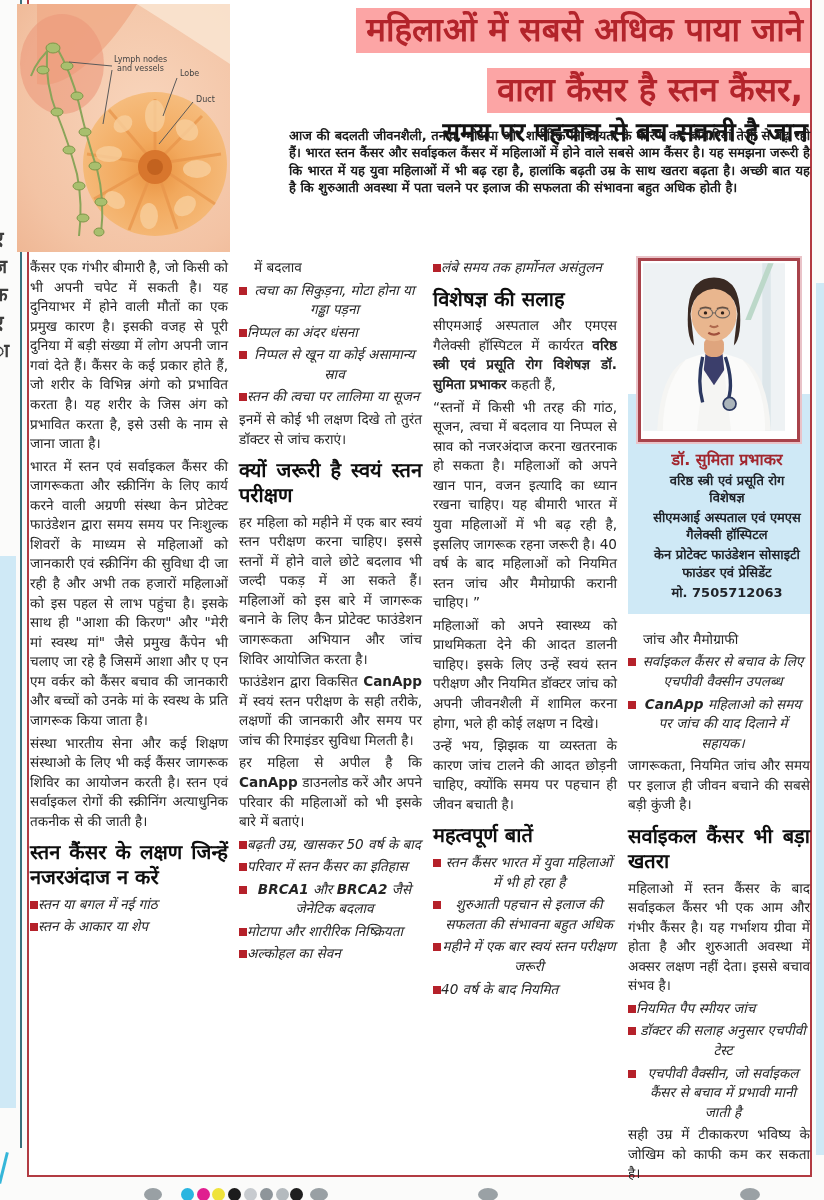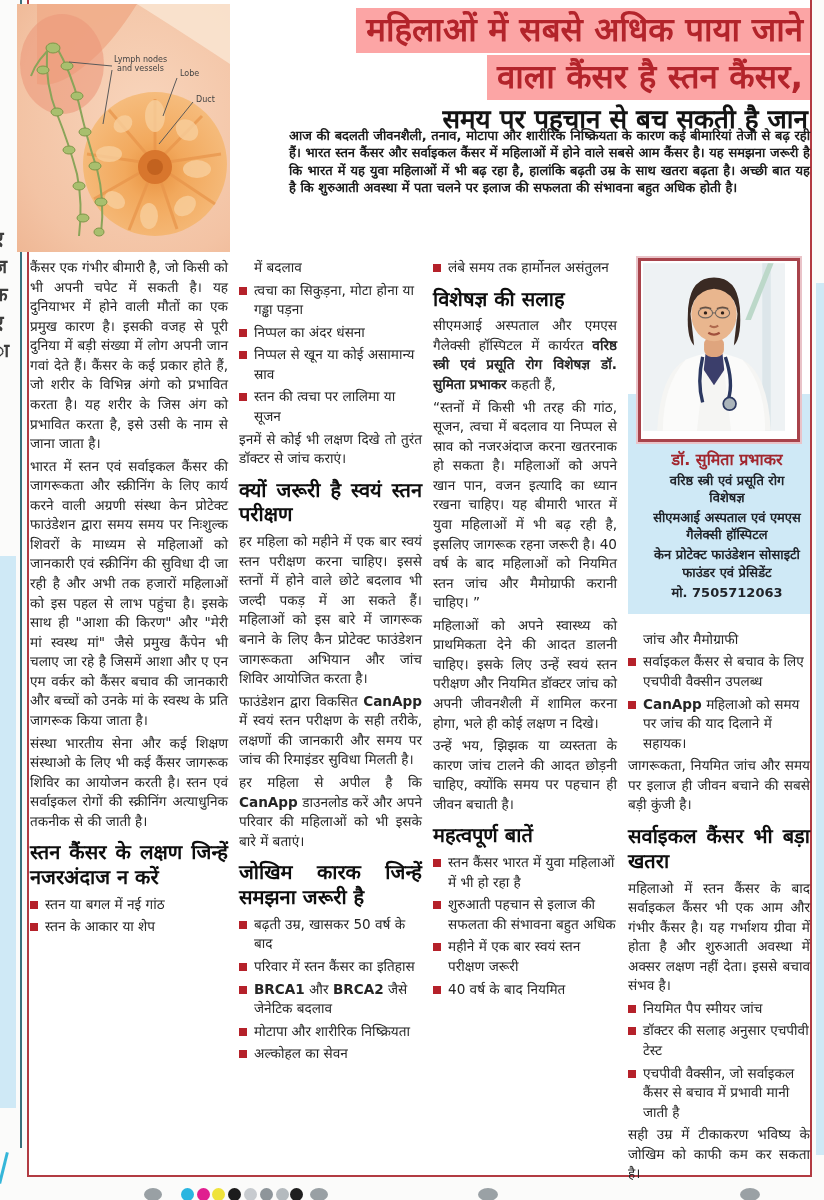--- a/index.html
+++ b/index.html
@@ -27,21 +27,21 @@
   
   .intro{position:absolute;left:289px;top:127px;width:521px;font-size:13px;font-weight:600;
          line-height:1.34;text-align:justify;color:#1c1c1c;}
   
   .cols{position:absolute;left:30px;top:258px;width:780px;display:flex;gap:11px;}
   .col{font-size:13.6px;line-height:1.44;text-align:justify;}
   .col1{width:198px;}.col2{width:183px;}.col3{width:184px;}.col4{width:182px;}
   .col p{margin:0 0 3px 0;}
   .section{font-size:20px;font-weight:700;line-height:1.24;color:#0e0e0e;margin:9px 0 5px 0;text-align:justify;}
   .blist{list-style:none;margin:0;padding:0;}
-  .blist li{display:flex;gap:7px;margin:0 0 3px 0;text-align:left;}
+  .blist li{display:flex;margin:0 0 3px 0;text-align:center;font-style:italic;}
   .sq{width:8px;height:8px;background:#b5212a;flex:none;margin-top:6px;}
   .cont{padding-left:15px;margin-bottom:3px;text-align:left;}
   .b{font-weight:700;}
   
   .photo-frame{position:relative;z-index:2;width:152px;margin:0 auto;background:#fff;
                border:3px solid #a8434b;outline:2px solid #e9c3c8;padding:2px;}
   .caption{background:#cfe9f6;margin-top:-48px;padding:56px 6px 10px 22px;text-align:center;}
   .doc-name{font-size:16px;font-weight:700;color:#a1262e;margin:0 0 5px 0;line-height:1.2;}
   .doc-line{font-size:13px;font-weight:600;color:#20242a;line-height:1.32;margin:0;text-align:center;}
   
@@ -139,21 +139,21 @@
       </g>
       <text x="97" y="58" font-size="8" fill="#444" font-family="DejaVu Sans, sans-serif">Lymph nodes</text>
       <text x="100" y="67" font-size="8" fill="#444" font-family="DejaVu Sans, sans-serif">and vessels</text>
       <text x="163" y="72" font-size="8" fill="#444" font-family="DejaVu Sans, sans-serif">Lobe</text>
       <text x="179" y="98" font-size="8" fill="#444" font-family="DejaVu Sans, sans-serif">Duct</text>
     </svg>
   </div>
 
   <div class="headline">
     <span class="hl-line">महिलाओं में सबसे अधिक पाया जाने</span><br>
-    <span class="hl-line" style="margin-top:2px">वाला कैंसर है स्तन कैंसर,</span>
+    <span class="hl-line" style="margin-top:15px">वाला कैंसर है स्तन कैंसर,</span>
     <span class="hl-sub">समय पर पहचान से बच सकती है जान</span>
   </div>
 
   <div class="intro">आज की बदलती जीवनशैली, तनाव, मोटापा और शारीरिक निष्क्रियता के कारण कई बीमारियां तेजी से बढ़ रही हैं। भारत स्तन कैंसर और सर्वाइकल कैंसर में महिलाओं में होने वाले सबसे आम कैंसर है। यह समझना जरूरी है कि भारत में यह युवा महिलाओं में भी बढ़ रहा है, हालांकि बढ़ती उम्र के साथ खतरा बढ़ता है। अच्छी बात यह है कि शुरुआती अवस्था में पता चलने पर इलाज की सफलता की संभावना बहुत अधिक होती है।</div>
 
   <div class="cols">
 
     <div class="col col1">
       <p>कैंसर एक गंभीर बीमारी है, जो किसी को भी अपनी चपेट में सकती है। यह दुनियाभर में होने वाली मौतों का एक प्रमुख कारण है। इसकी वजह से पूरी दुनिया में बड़ी संख्या में लोग अपनी जान गवां देते हैं। कैंसर के कई प्रकार होते हैं, जो शरीर के विभिन्न अंगो को प्रभावित करता है। यह शरीर के जिस अंग को प्रभावित करता है, इसे उसी के नाम से जाना जाता है।</p>
       <p>भारत में स्तन एवं सर्वाइकल कैंसर की जागरूकता और स्क्रीनिंग के लिए कार्य करने वाली अग्रणी संस्था केन प्रोटेक्ट फाउंडेशन द्वारा समय समय पर निःशुल्क शिवरों के माध्यम से महिलाओं को जानकारी एवं स्क्रीनिंग की सुविधा दी जा रही है और अभी तक हजारों महिलाओं को इस पहल से लाभ पहुंचा है। इसके साथ ही "आशा की किरण" और "मेरी मां स्वस्थ मां" जैसे प्रमुख कैंपेन भी चलाए जा रहे है जिसमें आशा और ए एन एम वर्कर को कैंसर बचाव की जानकारी और बच्चों को उनके मां के स्वस्थ के प्रति जागरूक किया जाता है।</p>
@@ -189,21 +189,20 @@
         <li>
             <span class="sq"></span>
             <span>स्तन की त्वचा पर लालिमा या सूजन</span>
           </li>
       </ul>
       <p>इनमें से कोई भी लक्षण दिखे तो तुरंत डॉक्टर से जांच कराएं।</p>
       <h3 class="section">क्यों जरूरी है स्वयं स्तन परीक्षण</h3>
       <p>हर महिला को महीने में एक बार स्वयं स्तन परीक्षण करना चाहिए। इससे स्तनों में होने वाले छोटे बदलाव भी जल्दी पकड़ में आ सकते हैं। महिलाओं को इस बारे में जागरूक बनाने के लिए कैन प्रोटेक्ट फाउंडेशन जागरूकता अभियान और जांच शिविर आयोजित करता है।</p>
       <p><span>फाउंडेशन द्वारा विकसित </span><span class="b">CanApp</span><span> में स्वयं स्तन परीक्षण के सही तरीके, लक्षणों की जानकारी और समय पर जांच की रिमाइंडर सुविधा मिलती है।</span></p>
       <p><span>हर महिला से अपील है कि </span><span class="b">CanApp</span><span> डाउनलोड करें और अपने परिवार की महिलाओं को भी इसके बारे में बताएं।</span></p>
-      <h3 class="section">जोखिम कारक जिन्हें समझना जरूरी है</h3>
       <ul class="blist">
         <li>
             <span class="sq"></span>
             <span>बढ़ती उम्र, खासकर 50 वर्ष के बाद</span>
           </li>
         <li>
             <span class="sq"></span>
             <span>परिवार में स्तन कैंसर का इतिहास</span>
           </li>
         <li>

